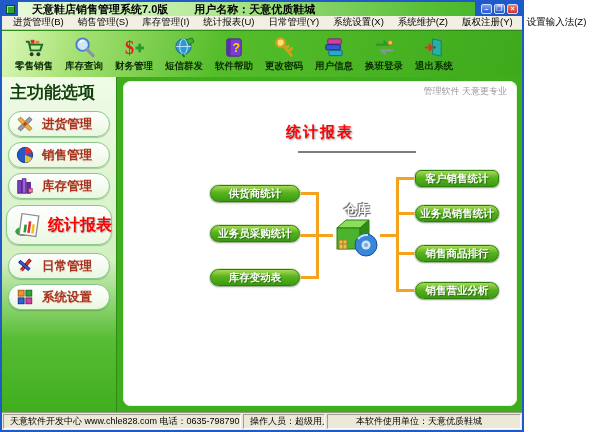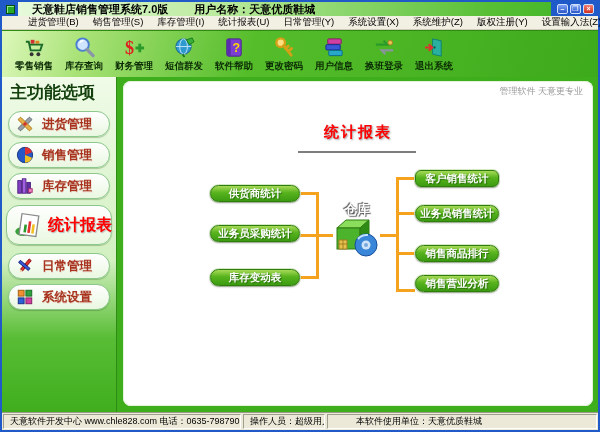--- a/index.html
+++ b/index.html
@@ -1,30 +1,30 @@
 <!DOCTYPE html>
 <html><head>
 <meta charset="utf-8">
 <style>
   * { margin:0; padding:0; box-sizing:border-box; }
   body { font-family:"Liberation Sans","DejaVu Sans",sans-serif; width:600px; height:432px; overflow:hidden; }
-  .window { width:600px; height:432px; border:2px solid #2059c8; background:#3fae1d; display:flex; flex-direction:column; position:relative; }
+  .window { width:524px; height:432px; border:2px solid #2059c8; background:#3fae1d; display:flex; flex-direction:column; position:relative; }
 
   
   .titlebar { height:14px; display:flex; align-items:center; background:linear-gradient(to right,#eafbe0,#bdeca1 35%,#57bf34 82%,#3cb224); font-size:11px; font-weight:bold; color:#000; flex:none; position:relative; }
   .win-icon-wrap { width:16px; height:14px; background:#2059c8; display:flex; align-items:center; justify-content:center; flex:none; }
   .win-icon { width:9px; height:9px; background:#2aa82a; border:1px solid #0a500a; box-shadow:inset 1px 1px 0 #8fe58f; }
   .tb-title { margin-left:14px; white-space:nowrap; }
   .tb-user { margin-left:26px; white-space:nowrap; }
   .win-controls { position:absolute; right:0; top:0; height:14px; background:#2059c8; display:flex; align-items:center; gap:2px; padding:0 4px 0 6px; }
   .wbtn { width:11px; height:10px; border:1px solid #cfe0ff; border-radius:2px; background:linear-gradient(#7da3f5,#2a56c8); color:#fff; font-size:7px; line-height:8px; text-align:center; font-weight:bold; cursor:pointer; }
   .wbtn.close { background:linear-gradient(#f08070,#d03020); }
 
   
-  .menubar { height:14px; background:#f2efe3; display:flex; align-items:flex-start; font-size:9.5px; color:#000; flex:none; padding-left:19px; border-bottom:1px solid #cfcbb8; }
+  .menubar { height:14px; background:#f2efe3; display:flex; align-items:flex-start; font-size:9.5px; color:#000; flex:none; padding-left:4px; border-bottom:1px solid #cfcbb8; }
   .menu-item { padding:0 7px; white-space:nowrap; cursor:pointer; }
 
   
   .toolbar { height:47px; flex:none; background:linear-gradient(105deg,#dcf7ba 0%,#a8e276 14%,#55bd2a 42%,#3daa1c 100%); border-top:1px solid #2e8c14; display:flex; align-items:center; padding-left:8px; gap:2px; }
   .tbtn { width:48px; height:44px; display:flex; flex-direction:column; align-items:center; justify-content:center; gap:1px; cursor:pointer; }
   .tbtn svg { width:23px; height:23px; flex:none; }
   .tbtn .tlabel { font-size:9.5px; font-weight:bold; color:#0b2b05; white-space:nowrap; }
 
   
   .content { flex:1; display:flex; position:relative; }
@@ -254,21 +254,21 @@
       <div class="conn" style="left:276px; top:208px; width:16px; height:3px;"></div>
       <div class="conn" style="left:257px; top:153px; width:16px; height:3px;"></div>
 
       <div class="pill left" style="top:104px;">供货商统计</div>
       <div class="pill left" style="top:144px;">业务员采购统计</div>
       <div class="pill left" style="top:188px;">库存变动表</div>
 
       <div class="pill right" style="top:89px;border-radius:6px;">客户销售统计</div>
       <div class="pill right" style="top:124px;">业务员销售统计</div>
       <div class="pill right" style="top:164px;">销售商品排行</div>
-      <div class="pill right" style="top:194px;">销售营业分析</div>
+      <div class="pill right" style="top:201px;">销售营业分析</div>
 
       <div class="hub-label">仓库</div>
       <div class="hub-icon">
         <svg width="52" height="42" viewBox="0 0 52 42">
           <polygon points="6,12 15,4 38,4 29,12" fill="#8ade5c" stroke="#2e7d12"></polygon>
           <rect x="6" y="12" width="23" height="21" fill="#4cb32c" stroke="#2e7d12"></rect>
           <polygon points="29,12 38,4 38,25 29,33" fill="#2e8c14" stroke="#2e7d12"></polygon>
           <rect x="8" y="24" width="8" height="9" fill="#e8c050" stroke="#a08020"></rect>
           <path d="M8 28 h8 M12 24 v9" stroke="#a08020" stroke-width="1"></path>
           <circle cx="35" cy="29" r="11" fill="#3a86d8" stroke="#1a4f9a"></circle>

